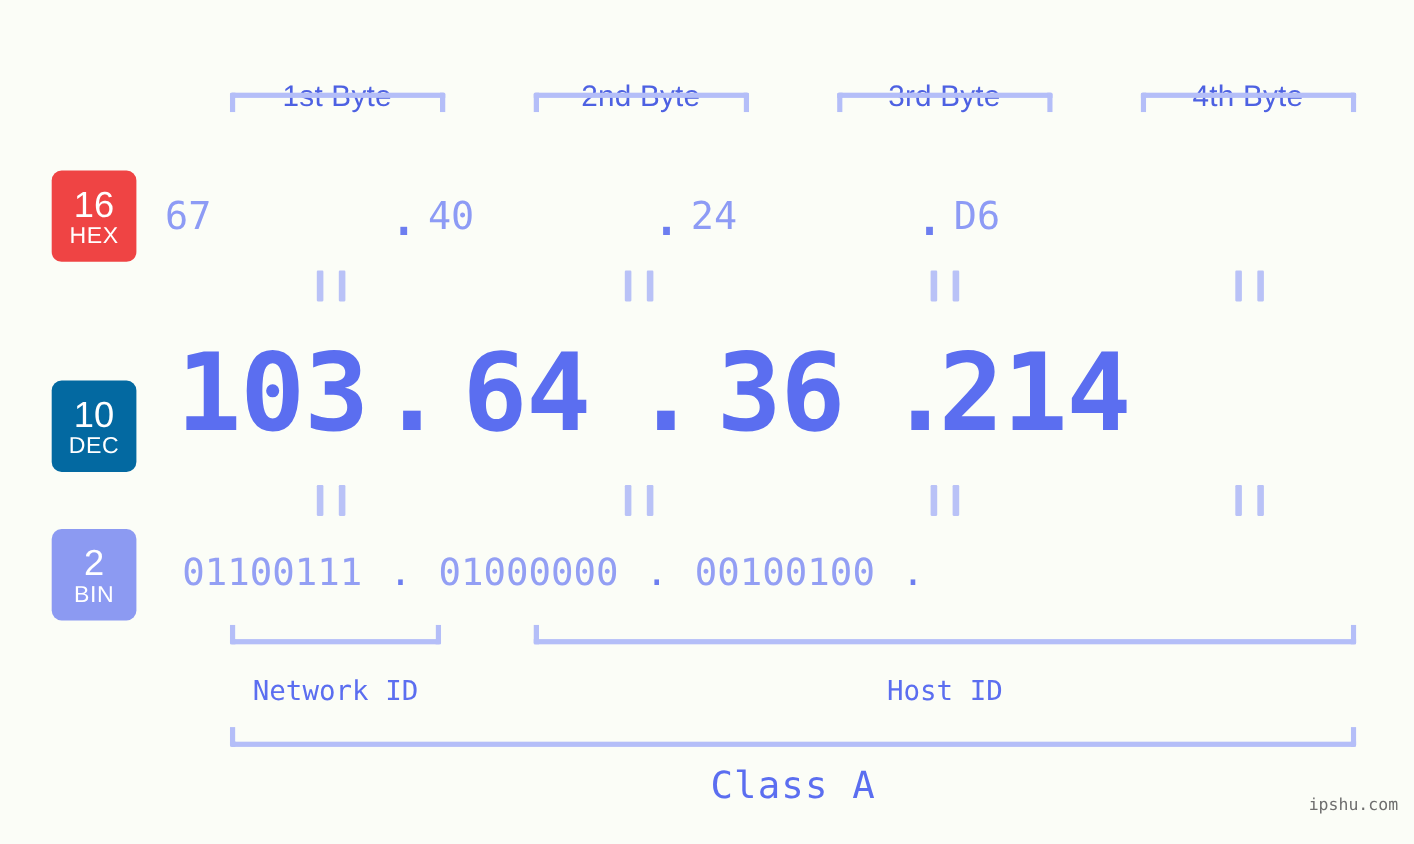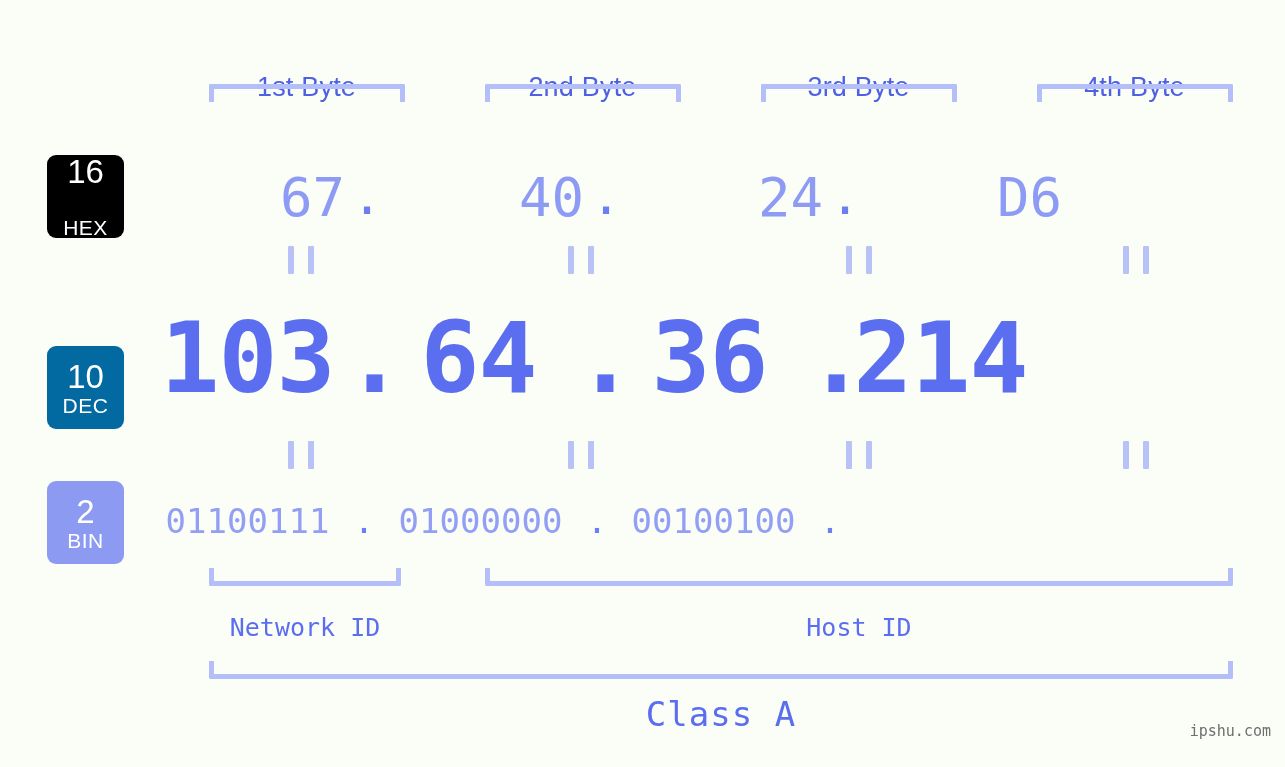--- a/index.html
+++ b/index.html
@@ -80,21 +80,21 @@
     font-size: 33px;
     font-weight: 400;
     letter-spacing: 0px;
     margin-bottom: 2px;
   }
   .badge .lbl {
     font-size: 21px;
     font-weight: 400;
     letter-spacing: 0.5px;
   }
-  #badge-hex { top: 155px; background: #000000; justify-content: space-between; }
+  #badge-hex { top: 155px; background: #ef4444; }
   #badge-dec { top: 316px; background: #0369a1; margin-top: 30px; }
   #badge-bin { top: 481px; background: #8c9af2; }
 
   
   .row {
     position: absolute;
     left: 150px;
     width: 1120px;
     display: flex;
     align-items: baseline;
@@ -102,23 +102,23 @@
     white-space: nowrap;
   }
 
   
   #row-hex {
     top: 152px;
     height: 90px;
     align-items: center;
   }
   #row-hex .cell {
-    font-size: 54px;
+    font-size: 35px;
     color: #8d9bf5;
-    text-align: right;
+    text-align: left;
   }
   #row-hex .dot {
     font-size: 50px;
     color: #6d7ef0;
     text-align: center;
     width: 44px;
   }
 
   
   #row-dec {

